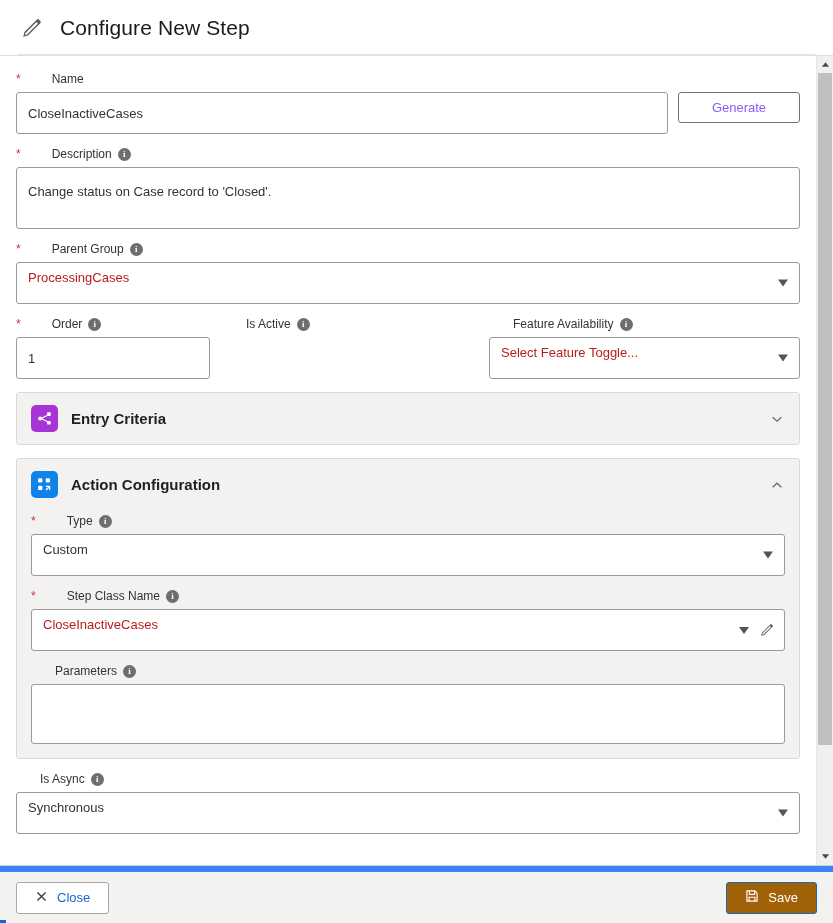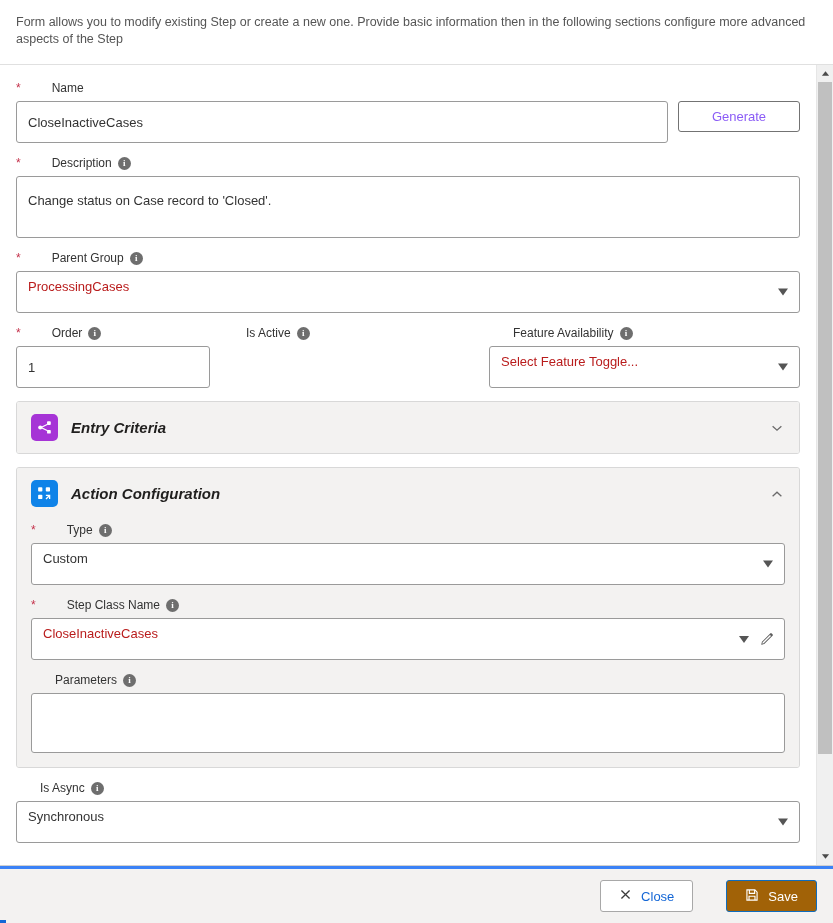--- a/index.html
+++ b/index.html
@@ -183,21 +183,20 @@
     justify-content: center;
     flex: 0 0 auto;
   }
   .sec-icon.purple { background: #a634d6; }
   .sec-icon.blue { background: #0f83e8; }
   .section-title {
     font-size: 15px;
     font-weight: bold;
     color: #201f1e;
     flex: 1 1 auto;
-    font-style: italic;
   }
   .chevron {
     width: 16px; height: 16px;
     color: #6b6b6b;
     flex: 0 0 auto;
     display: flex; align-items: center; justify-content: center;
   }
   .section-body {
     padding: 4px 14px 14px 14px;
     background: #f3f2f1;
@@ -225,24 +224,24 @@
   }
   .edit-pencil { color: #5c5c5c; display: flex; }
 
   
   .footer {
     flex: 0 0 auto;
     height: 57px;
     background: #f3f2f1;
     display: flex;
     align-items: center;
-    justify-content: flex-end;
+    justify-content: space-between;
     gap: 10px;
     padding: 0 16px;
-    border-top: 3px solid #3b82f6;
+    border-top: 6px solid #3b82f6;
   }
   .btn {
     height: 32px;
     border-radius: 3px;
     font-size: 13px;
     display: inline-flex;
     align-items: center;
     justify-content: center;
     gap: 9px;
     cursor: pointer;
@@ -292,22 +291,32 @@
     left: 0; bottom: 0;
     width: 6px; height: 3px;
     background: #1366d6;
   }
 </style>
 </head>
 <body>
 
 <div class="dialog">
 
-
-  <div class="subtitle">Form allows you to modify existing Step or create a new one. Provide basic information then in the following sections configure more advanced aspects of the Step</div>
+  <div class="header">
+    <div class="header-row">
+      <span class="pencil-icon">
+        <svg width="24" height="24" viewBox="0 0 24 24" fill="currentColor">
+          <path d="M3.3 20.7l4.6-1.1L20.3 7.2a1.6 1.6 0 000-2.3l-1.2-1.2a1.6 1.6 0 00-2.3 0L4.4 16.1l-1.1 4.6zM5.5 17l11-11 1.5 1.5-11 11-2 .5.5-2z"></path>
+        </svg>
+      </span>
+      <span class="title">Configure New Step</span>
+    </div>
+    <div class="header-divider"></div>
+  </div>
+
 
   <div class="body-wrap">
     <div class="body">
 
       <div class="field">
         <div class="label">
           <span class="req">*</span>
           <span class="txt">Name</span>
         </div>
         <div class="name-row">

